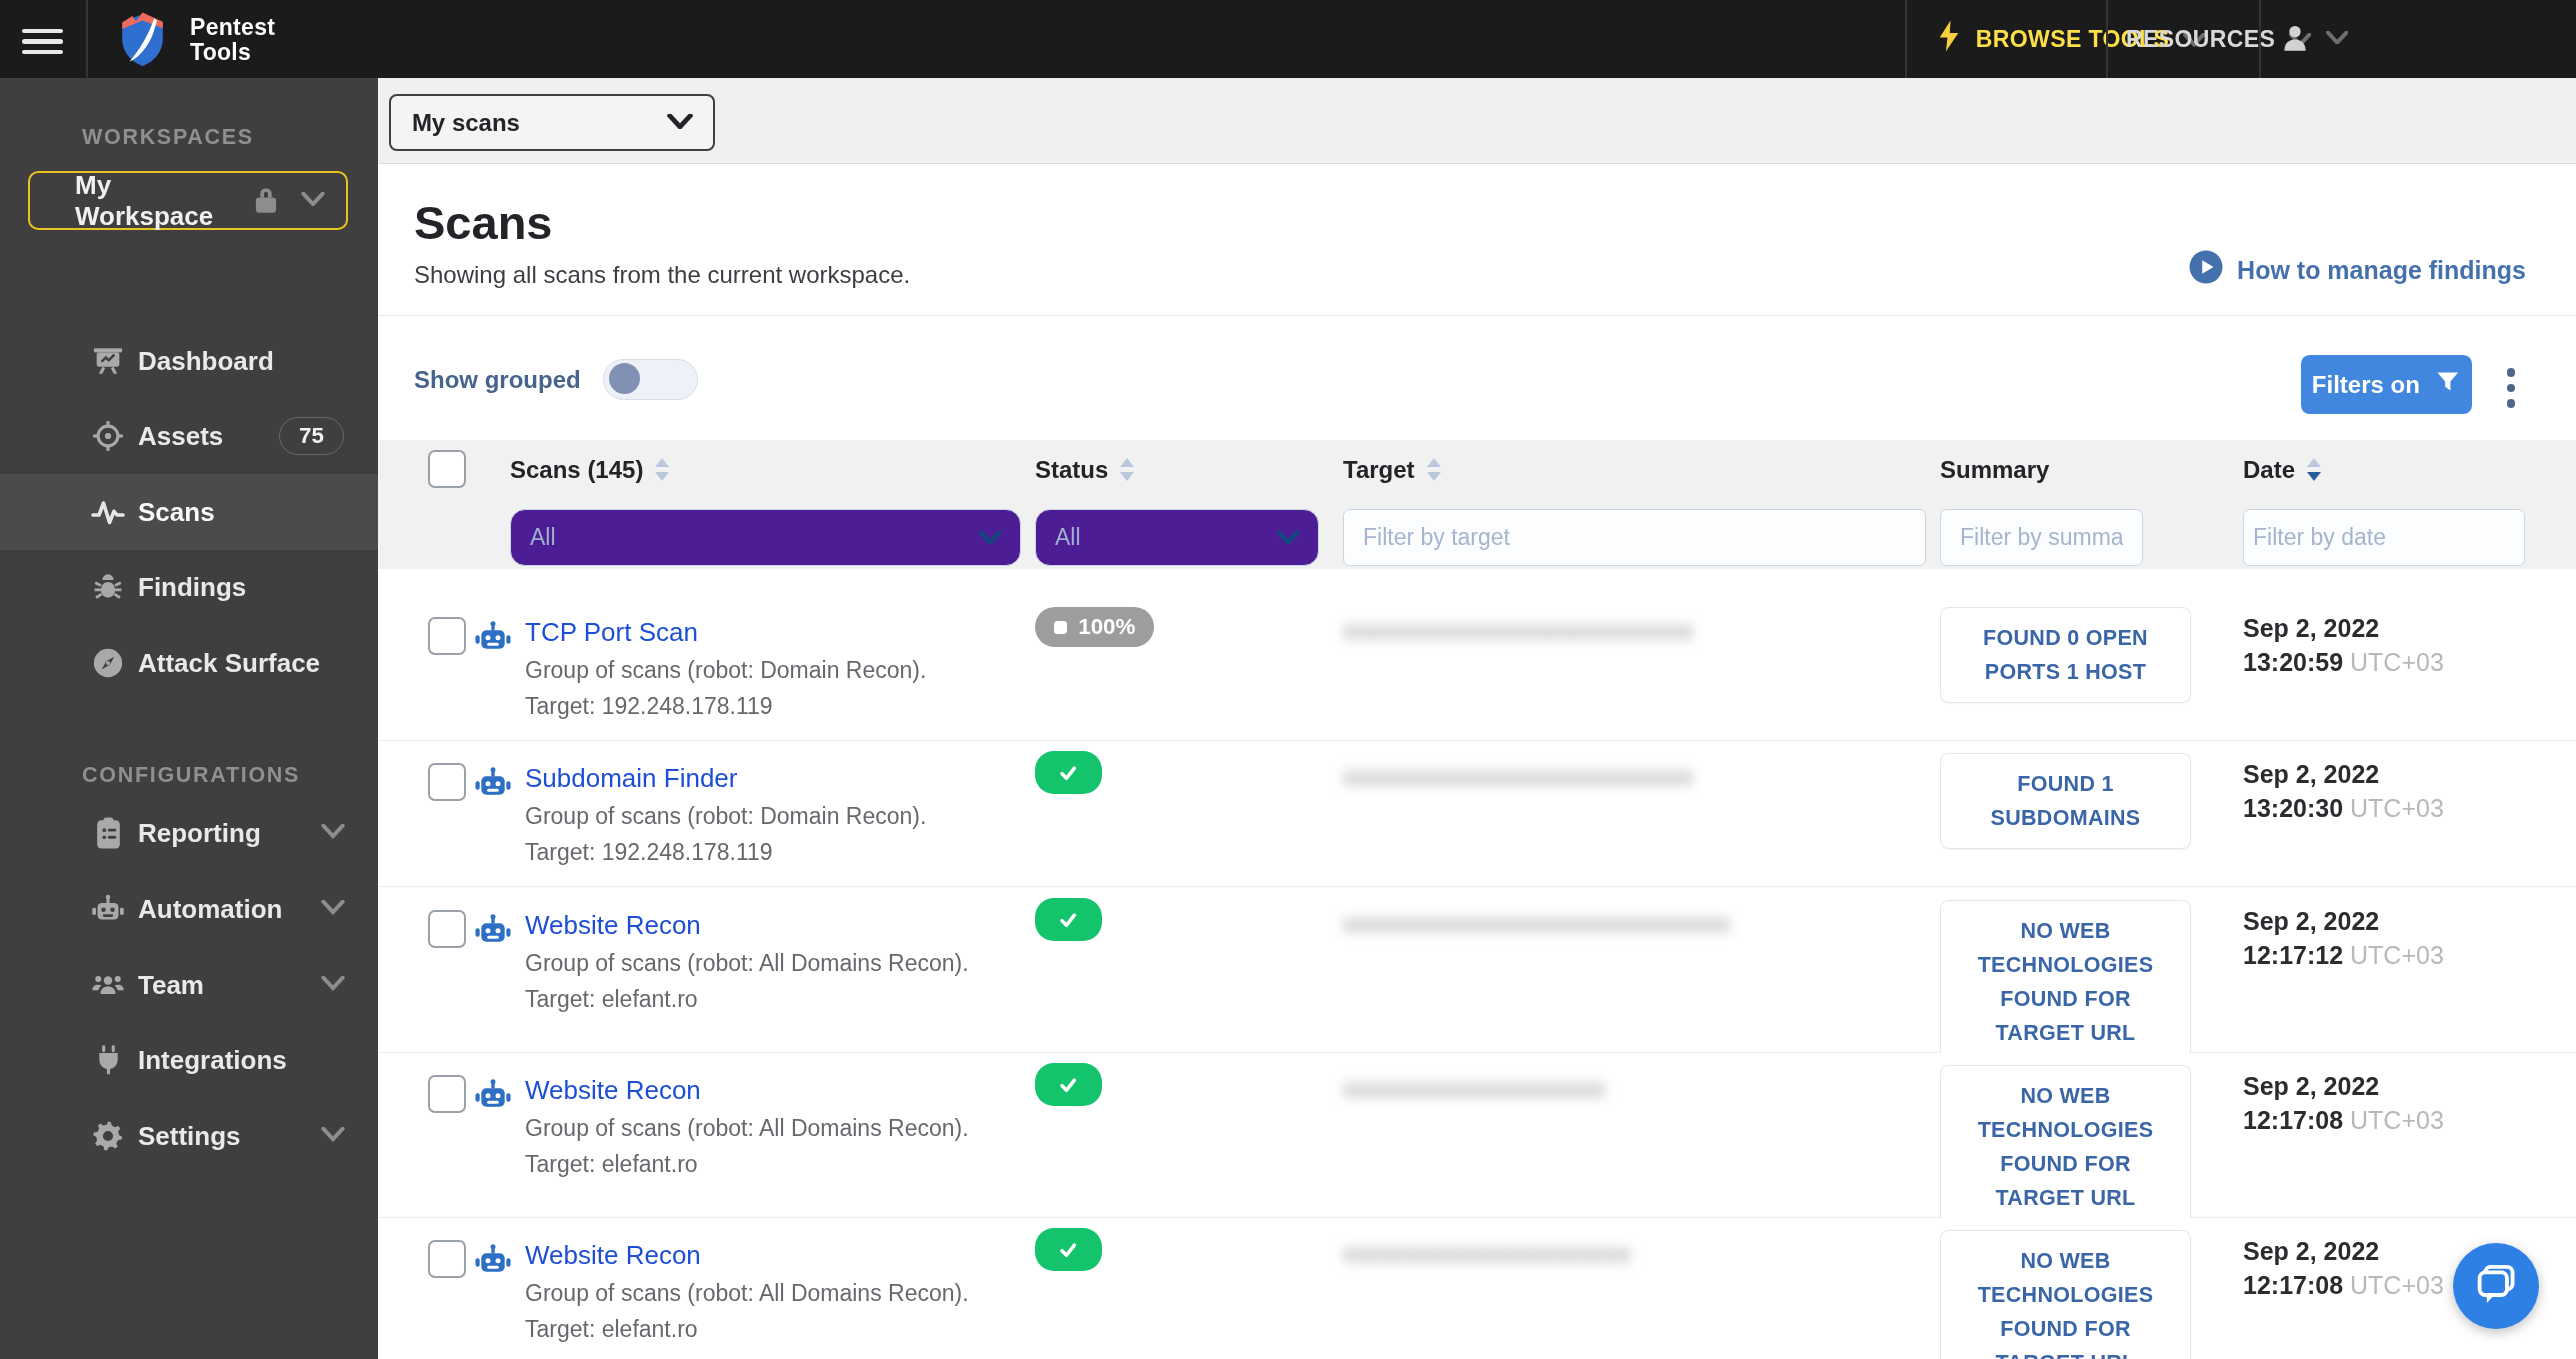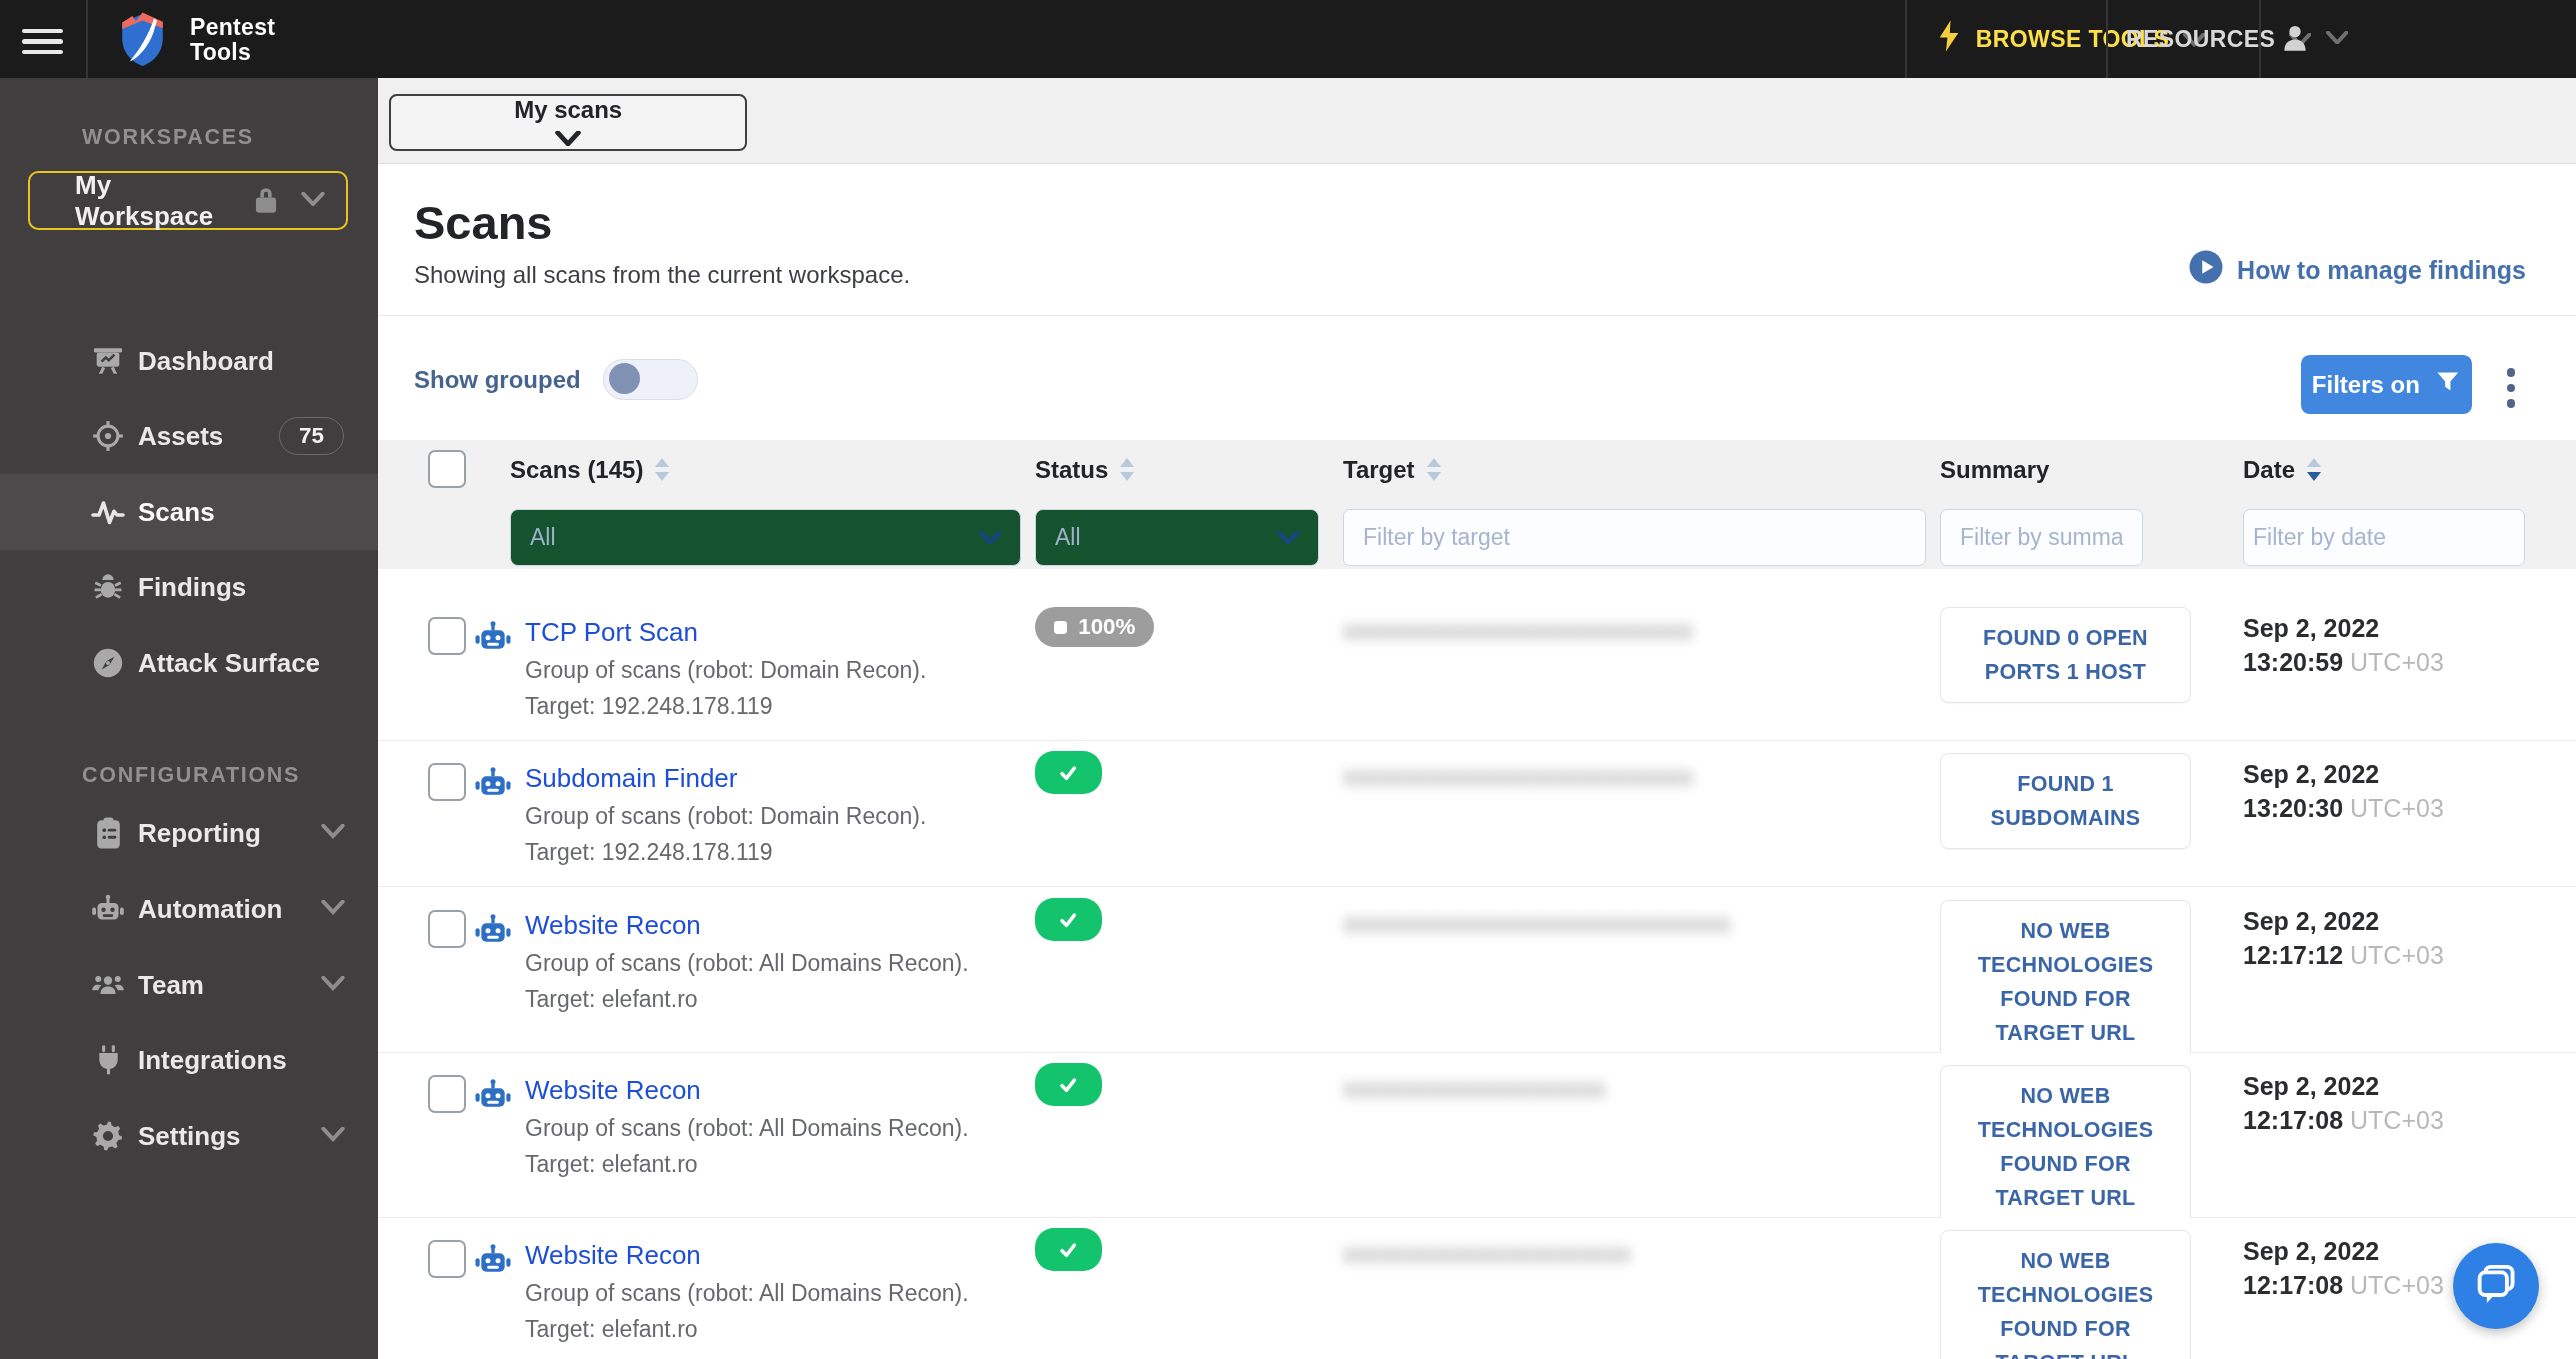--- a/index.html
+++ b/index.html
@@ -30,22 +30,22 @@
   .nav-icon { position:absolute; left:89px; width:38px; height:38px; display:flex; align-items:center; justify-content:center; color:#a9a9a9; }
   .nav-label { position:absolute; left:138px; color:#e9e9e9; font-size:26px; font-weight:600; }
   .nav-item.active .nav-label { color:#fafafa; }
   .nav-badge { position:absolute; right:34px; border:1.7px solid #6a6a6a; border-radius:860px; color:#f2f2f2;
                font-size:22.4px; font-weight:bold; padding:5.2px 19px; }
   .nav-chev { position:absolute; right:33px; color:#8d8d8d; }
 
   
   #main { position:absolute; left:378px; top:78px; width:2198px; height:1282px; background:#fff; overflow:hidden; }
   #scope-strip { position:absolute; left:0; top:0; width:2198px; height:86px; background:#f0f0f1; border-bottom:0.9px solid #dcdcdc; }
-  #scope-select { position:absolute; left:11.2px; top:16.4px; width:358px; height:57px; border:2.2px solid #3f4043; border-radius:7.8px;
-                  background:#f4f4f5; display:flex; align-items:center; padding:0 20.7px; cursor:pointer;flex-direction:column; }
+  #scope-select { position:absolute; left:11.2px; top:16.4px; width:326px; height:57px; border:2.2px solid #3f4043; border-radius:7.8px;
+                  background:#f4f4f5; display:flex; align-items:center; padding:0 20.7px; cursor:pointer; }
   #scope-select .scope-label { flex:1; font-size:24px; font-weight:bold; color:#232428; }
 
   #page-title { position:absolute; left:36px; top:117px; font-size:47px; font-weight:bold; color:#232428; }
   #page-subtitle { position:absolute; left:36px; top:183px; font-size:24px; color:#3c3e44; }
   #help-link { position:absolute; right:50px; top:171px; display:flex; align-items:center; gap:13px; cursor:pointer;
                color:#4470ad; font-size:25px; font-weight:bold; }
   #header-divider { position:absolute; left:0; top:237px; width:2198px; height:0.9px; background:#e8e8e8; }
 
   #grouped-row { position:absolute; left:36px; top:281px; display:flex; align-items:center; gap:22.4px; }
   #grouped-label { font-size:24px; font-weight:bold; color:#46648e; }
@@ -62,21 +62,21 @@
   
   #table-band { position:absolute; left:0; top:362px; width:2198px; height:129px; background:#f1f1f2; }
   .checkbox { width:38px; height:38px; background:#fff; border:2.2px solid #9aa0a8; border-radius:6.9px; cursor:pointer; }
   #header-checkbox { position:absolute; left:50px; top:10.3px; }
   .col-head { position:absolute; top:15.5px; display:flex; align-items:center; gap:12px; font-size:24px; font-weight:bold; color:#232428; }
   .sort { display:inline-flex; flex-direction:column; gap:4.3px; cursor:pointer; }
   .sort .up   { width:0; height:0; border-left:7.8px solid transparent; border-right:7.8px solid transparent; border-bottom:9.5px solid #b9c8dd; }
   .sort .down { width:0; height:0; border-left:7.8px solid transparent; border-right:7.8px solid transparent; border-top:9.5px solid #b9c8dd; }
   .sort.desc .down { border-top-color:#2a5d9c; }
 
-  .filter-box { position:absolute; top:69px; height:57px; background:#14532d; border:1.7px solid #c9d6e6; border-radius:8px; }
+  .filter-box { position:absolute; top:69px; height:57px; background:#4c1d95; border:1.7px solid #c9d6e6; border-radius:15px; }
   .filter-select { display:flex; align-items:center; padding:0 19px; cursor:pointer; }
   .filter-select .fs-label { flex:1; font-size:23px; color:#9fb0ce; }
   .filter-select svg { color:#14477e; }
   .filter-input { border:1.7px solid #c9d6e6; background:#fbfdfe; border-radius:6.9px; padding:0 19px; font-size:23px;
                   color:#3c3e44; font-family:"Liberation Sans", sans-serif; outline:none; }
   .filter-input::placeholder { color:#a6b4cf; }
 
   
   #rows { position:absolute; left:0; top:0; width:2198px; height:1282px; }
   .scan-row { position:absolute; left:0; width:2198px; border-bottom:0.9px solid #ededee; background:#fff; }

